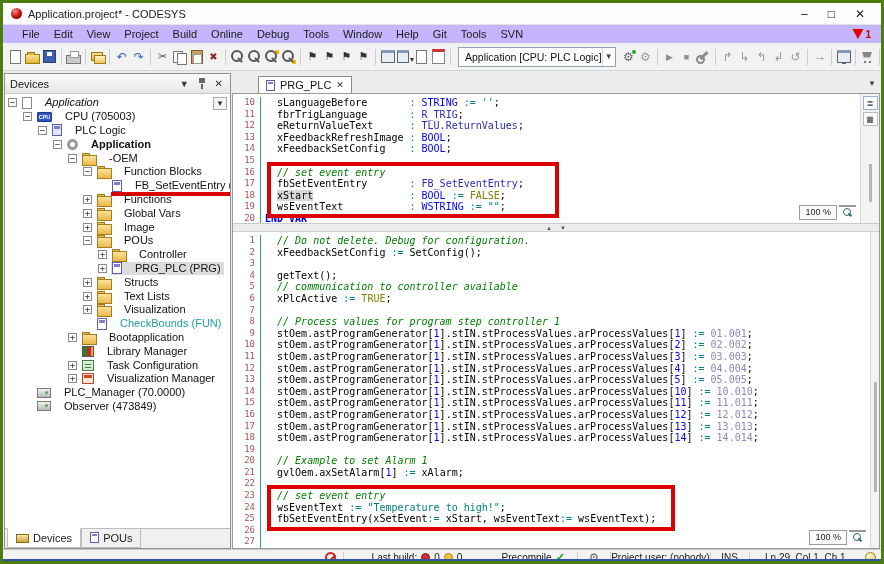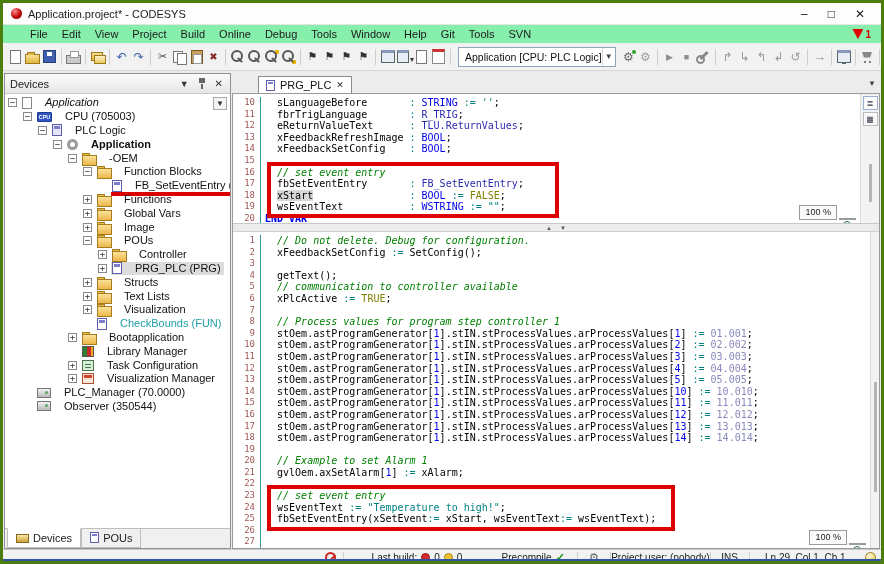--- a/index.html
+++ b/index.html
@@ -5,21 +5,21 @@
   *{margin:0;padding:0;box-sizing:border-box}
   html,body{background:#d8d8d8;font-family:"Liberation Sans",sans-serif;}
   .window{position:relative;width:884px;height:564px;background:#ececec;border:3px solid #4d7c0f;overflow:hidden}
   
   .titlebar{position:absolute;left:0;top:0;right:0;height:22px;background:#fdfdfd;display:flex;align-items:center;padding:0 8px;border-bottom:1px solid #e4e4e4}
   .appicon{width:11px;height:11px;border-radius:50%;background:radial-gradient(circle at 35% 30%,#ff8a8a,#c00808 55%,#6e0000);flex:none;margin-right:6px}
   .title-text{font-size:11px;color:#1c1c1c}
   .winbtns{margin-left:auto;display:flex;gap:20px;padding-right:8px}
   .winbtn{font-size:12px;color:#222;line-height:12px;cursor:default}
   
-  .menubar{position:absolute;left:0;top:22px;right:0;height:18px;background:#86efac;display:flex;align-items:center;padding-left:20px}
+  .menubar{position:absolute;left:0;top:22px;right:0;height:18px;background:#c4b5fd;display:flex;align-items:center;padding-left:12px}
   .mi{font-size:11px;color:#1a1a1a;padding:0 7px;line-height:18px}
   .menu-right{margin-left:auto;display:flex;align-items:center;gap:2px;padding-right:10px}
   .flagico{width:11px;height:10px;background:#e00000;clip-path:polygon(0 0,100% 0,50% 100%)}
   .flagcount{color:#d00000;font-size:10px;font-weight:bold}
   
   .toolbar{position:absolute;left:0;top:40px;right:0;height:28px;background:#f2f2f2;border-bottom:1px solid #d6d6d6;display:flex;align-items:center;padding:0 4px}
   .tbgroup{display:flex;align-items:center}
   .tsep{width:1px;height:16px;background:#cdcdcd;margin:0 3px}
   .tb{width:17px;height:16px;position:relative;display:flex;align-items:center;justify-content:center;font-size:12px;color:#5a5a5a;flex:none}
   .tb-new-file::before{content:"";width:9px;height:12px;background:#fff;border:1px solid #777}
@@ -134,21 +134,21 @@
   .ctext{padding-left:4px}
   .tk-p{color:#000}.tk-c{color:#008000;font-style:italic}.tk-k{color:#0000ee}.tk-kb{color:#0000ee;font-weight:bold}
   .tk-t{color:#2b2bb0}.tk-o{color:#008080}.tk-s{color:#008080}.tk-i{color:#0000ee}.tk-n{color:#8888bb}.tk-b{color:#808000}
   .tk-hl{background:#d8d8d8}
   .util-strip{position:absolute;right:0;top:0;bottom:0;width:19px;background:#f3f3f3;border-left:1px solid #dadada;display:flex;flex-direction:column;align-items:center;padding-top:2px;gap:2px}
   .us-btn{width:15px;height:14px;background:#fbfbfb;border:1px solid #9ab0d0;display:flex;align-items:center;justify-content:center;font-size:8px;color:#334}
   .us-btn.grid{border-color:#bbb}
   .us-thumb{width:3px;height:38px;background:#b5b5b5;margin-top:36px}
   .scroll-strip{position:absolute;right:0;top:0;bottom:0;width:9px;background:#f3f3f3;border-left:1px solid #dadada}
   .scroll-thumb{position:absolute;left:3px;width:3px;height:110px;background:#b5b5b5;top:150px}
-  .zoom-badge{position:absolute;display:flex;gap:2px;align-items:flex-end;bottom:3px}
+  .zoom-badge{position:absolute;display:flex;gap:2px;align-items:flex-start;bottom:3px}
   .decl-pane .zoom-badge{right:23px}
   .impl-pane .zoom-badge{right:13px}
   .zoom-val{border:1px solid #9a9a9a;background:#fafafa;font-size:9px;color:#222;padding:1px 5px;line-height:11px}
   .zoom-btn{border:1px solid #9a9a9a;background:#fafafa;width:17px;position:relative}
   .zoom-btn::before{content:"";width:6px;height:6px;border:1.5px solid #2a6a6a;border-radius:50%;position:absolute;left:3px;top:2px}
   .zoom-btn::after{content:"";width:1.5px;height:4px;background:#2a6a6a;position:absolute;left:9px;top:7px;transform:rotate(-45deg)}
   .splitter{height:8px;background:#ececec;display:flex;align-items:center;justify-content:center;gap:8px;border-bottom:1px solid #d0d0d0}
   .split-arrow{font-size:6px;color:#555;line-height:6px}
   .redbox{position:absolute;border:4px solid #dd0000;pointer-events:none}
   .redbox-decl{left:34px;top:68px;width:292px;height:56px}
@@ -428,21 +428,21 @@
           <span class="noexp"></span>
           <span class="tin">
             <span class="ico ico-device"></span>
             <span class="tlabel">PLC_Manager (70.0000)</span>
           </span>
         </div>
         <div class="trow" style="padding-left: 18px;">
           <span class="noexp"></span>
           <span class="tin">
             <span class="ico ico-device"></span>
-            <span class="tlabel">Observer (350544)</span>
+            <span class="tlabel">Observer (473849)</span>
           </span>
         </div>
       </div>
     <div class="panel-tabs">
       <span class="ptab active">
         <span class="ptab-ico-devices"></span>
         <span>Devices</span>
       </span>
       <span class="ptab">
         <span class="etab-pageico"></span>

